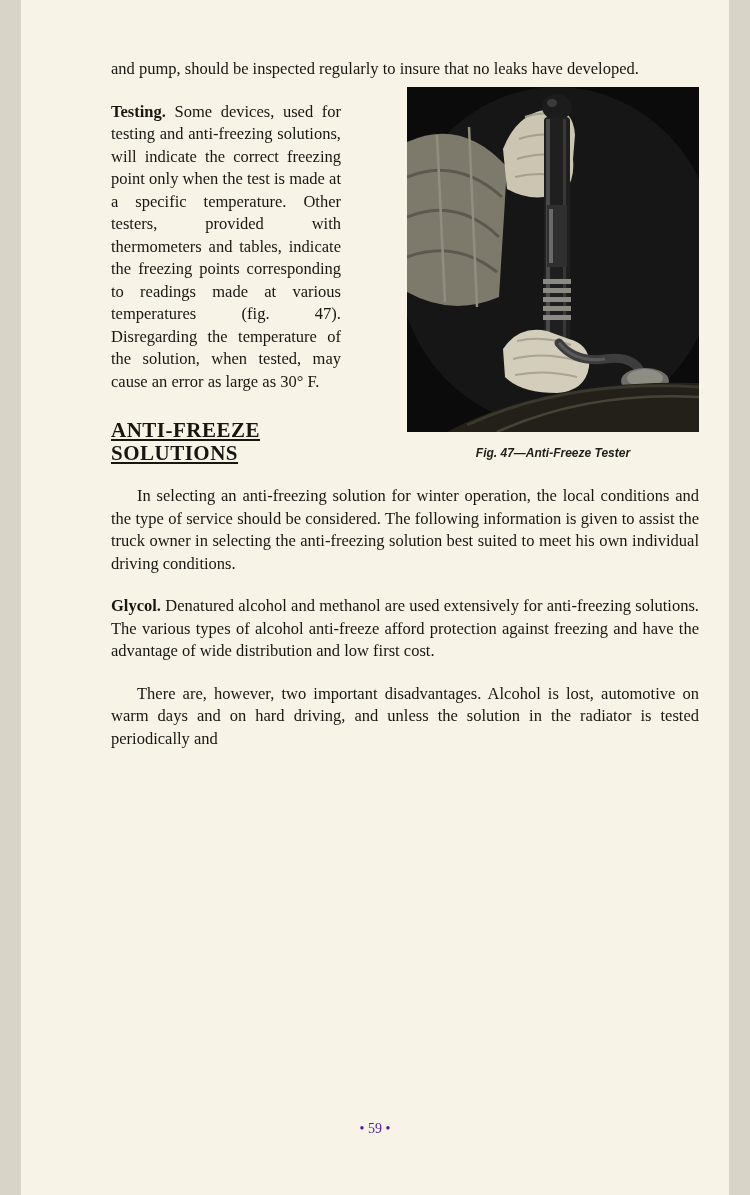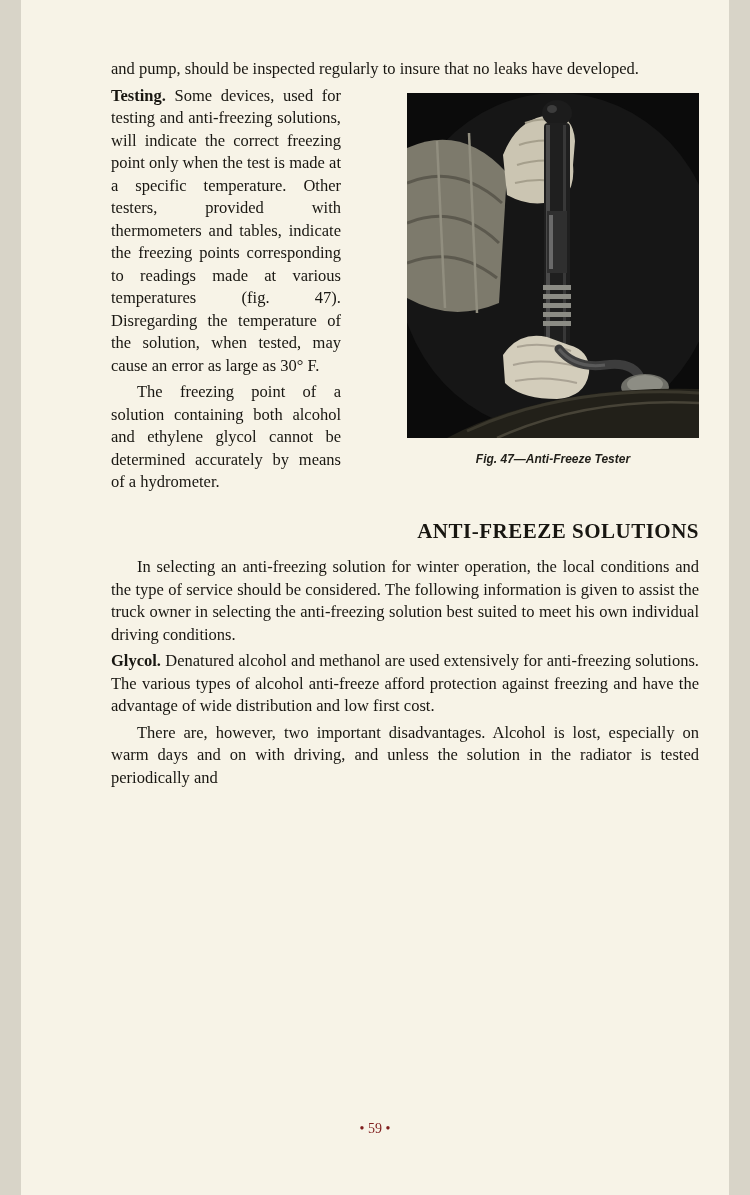--- a/index.html
+++ b/index.html
@@ -16,21 +16,21 @@
   .content{
     position:absolute;
     top:58px;left:90px;
     width:588px;
     text-align:justify;
     font-size:16.5px;
     line-height:22.5px;
   }
   p.para{margin:0 0 4px 0;}
   p.indent{text-indent:26px;}
-  p.space-above{margin-top:4px;}
+  p.space-above{margin-top:20px;}
   .lead{font-weight:bold;}
   .figure{
     float:right;
     width:292px;
     margin:4px 0 8px 18px;
   }
   .photo{
     width:292px;height:345px;
     background:#0c0c0c;
     display:block;
@@ -42,42 +42,43 @@
     font-style:italic;
     font-size:12px;
     text-align:center;
     margin-top:10px;
     color:#22201b;
   }
   h2.section-heading{
     font-size:21px;
     font-weight:bold;
     letter-spacing:0.5px;
-    margin:26px 0 14px 0;
-    text-align:right;
+    margin:26px 0 21px 0;
+    text-align:left;
+    text-decoration:underline;
   }
   .footer{
     position:absolute;
     bottom:58px;left:0;right:0;
     text-align:center;
     font-size:14px;
     font-family:"Liberation Serif","DejaVu Serif",serif;
-    color:#7f1d1d;
+    color:#4c1d95;
   }
 </style>
 </head>
 <body>
 
 <div class="page">
   <div class="content">
 
     <p class="para">and pump, should be inspected regularly to insure that no leaks have developed.</p>
 
 
-    <div class="figure" style="margin-top:8px;padding-left:48px;">
+    <div class="figure" style="margin-top:2px;padding-left:48px;">
       <div class="photo">
         <svg viewBox="0 0 292 345" width="292" height="345" xmlns="http://www.w3.org/2000/svg">
           <rect width="292" height="345" fill="#0b0b0b"></rect>
 
           <ellipse cx="150" cy="170" rx="160" ry="170" fill="#161616"></ellipse>
 
           <path d="M0,55 Q55,30 100,80 L92,210 Q45,230 0,205 Z" fill="#7d7a6c"></path>
           <path d="M0,90 Q50,70 95,110" stroke="#5c594e" stroke-width="3" fill="none"></path>
           <path d="M0,130 Q50,110 92,150" stroke="#5c594e" stroke-width="3" fill="none"></path>
           <path d="M0,170 Q48,152 90,185" stroke="#5c594e" stroke-width="3" fill="none"></path>
@@ -123,26 +124,25 @@
           <path d="M60,338 Q160,292 292,300" stroke="#3a372c" stroke-width="3" fill="none"></path>
           <path d="M90,345 Q180,304 292,310" stroke="#474337" stroke-width="2.5" fill="none"></path>
         </svg>
       </div>
       <div class="figcaption">Fig. 47—Anti-Freeze Tester</div>
     </div>
 
     <p class="para space-above"><span class="lead">Testing.</span><span> Some devices, used for testing and anti-freezing solutions, will indicate the correct freezing point only when the test is made at a specific temperature. Other testers, provided with thermometers and tables, indicate the freezing points corresponding to readings made at various temperatures (fig. 47). Disregarding the temperature of the solution, when tested, may cause an error as large as 30° F.</span></p>
 
 
-    <p class="para indent">The freezing point of a solution containing both alcohol and ethylene glycol cannot be determined accurately by means of a hydrometer.</p>
 
     <h2 class="section-heading">ANTI-FREEZE SOLUTIONS</h2>
 
     <p class="para indent">In selecting an anti-freezing solution for winter operation, the local conditions and the type of service should be considered. The following information is given to assist the truck owner in selecting the anti-freezing solution best suited to meet his own individual driving conditions.</p>
 
     <p class="para space-above"><span class="lead">Glycol.</span><span> Denatured alcohol and methanol are used extensively for anti-freezing solutions. The various types of alcohol anti-freeze afford protection against freezing and have the advantage of wide distribution and low first cost.</span></p>
 
-    <p class="para indent space-above">There are, however, two important disadvantages. Alcohol is lost, especially on warm days and on with driving, and unless the solution in the radiator is tested periodically and</p>
+    <p class="para indent space-above">There are, however, two important disadvantages. Alcohol is lost, automotive on warm days and on hard driving, and unless the solution in the radiator is tested periodically and</p>
 
   </div>
 
   <div class="footer">• 59 •</div>
 </div>
 
 </body></html>

